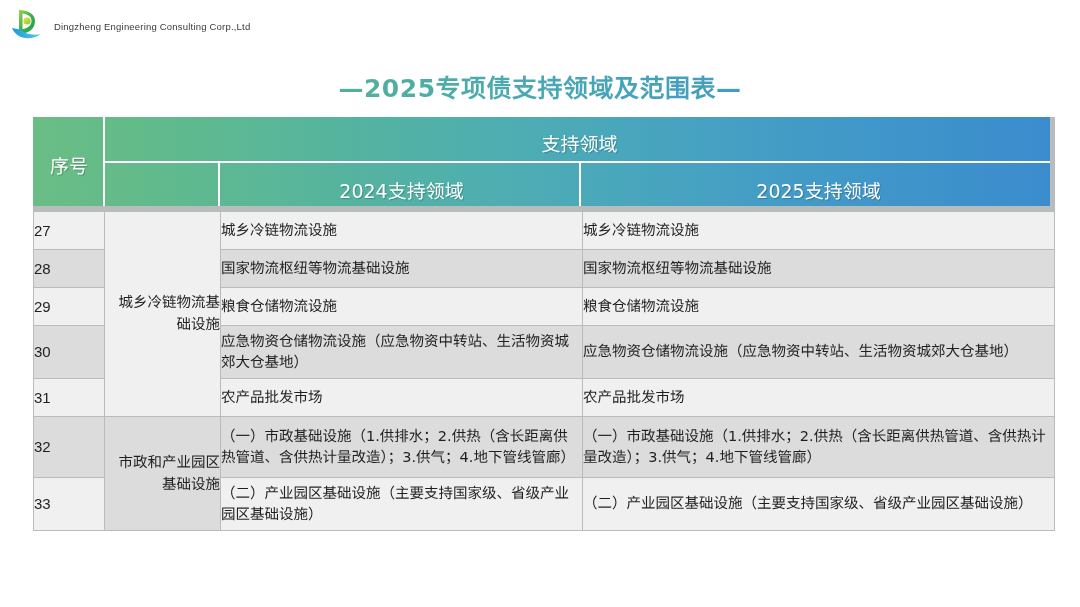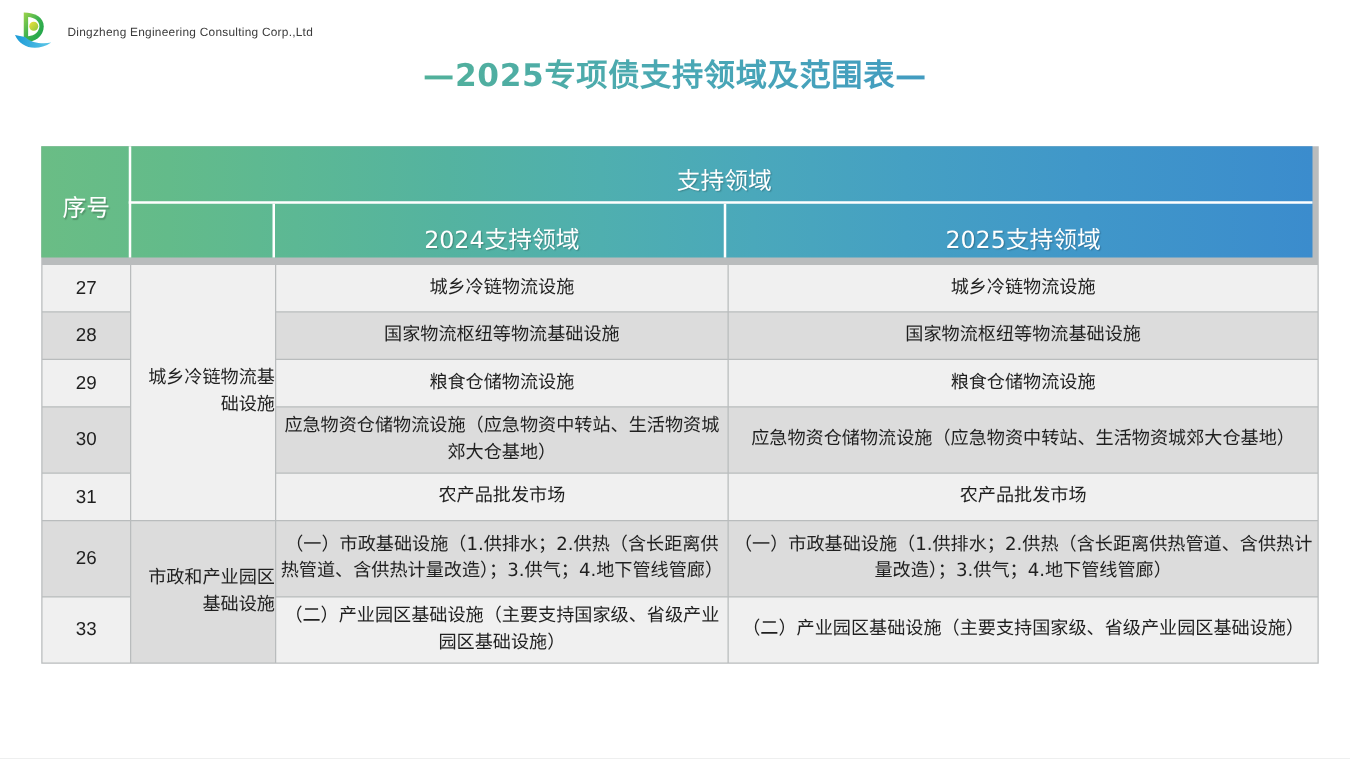--- a/index.html
+++ b/index.html
@@ -52,21 +52,21 @@
     white-space: nowrap;
     margin-top: 3px;
     font-family: Liberation Sans, sans-serif;
   }
 
   
   .doc-title {
     position: absolute;
     left: 0;
     right: 0;
-    top: 40px;
+    top: 68px;
     text-align: center;
     font-size: 25px;
     font-weight: 700;
     letter-spacing: 0.5px;
     font-family: "DejaVu Sans", "Liberation Sans", sans-serif;
     background: linear-gradient(90deg, #5cb87f 0%, #55b58d 22%, #4aa8b4 50%, #3f97c6 76%, #3a8ace 100%);
     -webkit-background-clip: text;
     background-clip: text;
     color: transparent;
     -webkit-text-fill-color: transparent;
@@ -135,21 +135,21 @@
     position: absolute;
     background: #ffffff;
     z-index: 1;
     pointer-events: none;
   }
 
   
   .cell {
     font-size: 14.5px;
     line-height: 1.45;
-    text-align: center;
+    text-align: left;
     color: #1f1f1f;
     padding: 6px 8px;
     font-family: "DejaVu Sans", "Liberation Sans", sans-serif;
   }
   .idx {
     font-size: 15px;
     font-family: "Liberation Sans", sans-serif;
   }
   .bg-light { background: #f0f0f0; }
   .bg-dark  { background: #dcdcdc; }
@@ -260,21 +260,21 @@
         <td class="cell bg-dark">应急物资仓储物流设施（应急物资中转站、生活物资城郊大仓基地）</td>
       </tr>
 
       <tr class="r-std">
         <td class="cell idx bg-light">31</td>
         <td class="cell bg-light">农产品批发市场</td>
         <td class="cell bg-light">农产品批发市场</td>
       </tr>
 
       <tr class="r-xtall">
-        <td class="cell idx bg-dark">26</td>
+        <td class="cell idx bg-dark">32</td>
         <td class="cat bg-dark" rowspan="2">市政和产业园区基础设施</td>
         <td class="cell bg-dark">（一）市政基础设施（1.供排水；2.供热（含长距离供热管道、含供热计量改造）；3.供气；4.地下管线管廊）</td>
         <td class="cell bg-dark">（一）市政基础设施（1.供排水；2.供热（含长距离供热管道、含供热计量改造）；3.供气；4.地下管线管廊）</td>
       </tr>
 
       <tr class="r-tall">
         <td class="cell idx bg-light">33</td>
         <td class="cell bg-light">（二）产业园区基础设施（主要支持国家级、省级产业园区基础设施）</td>
         <td class="cell bg-light">（二）产业园区基础设施（主要支持国家级、省级产业园区基础设施）</td>
       </tr>

